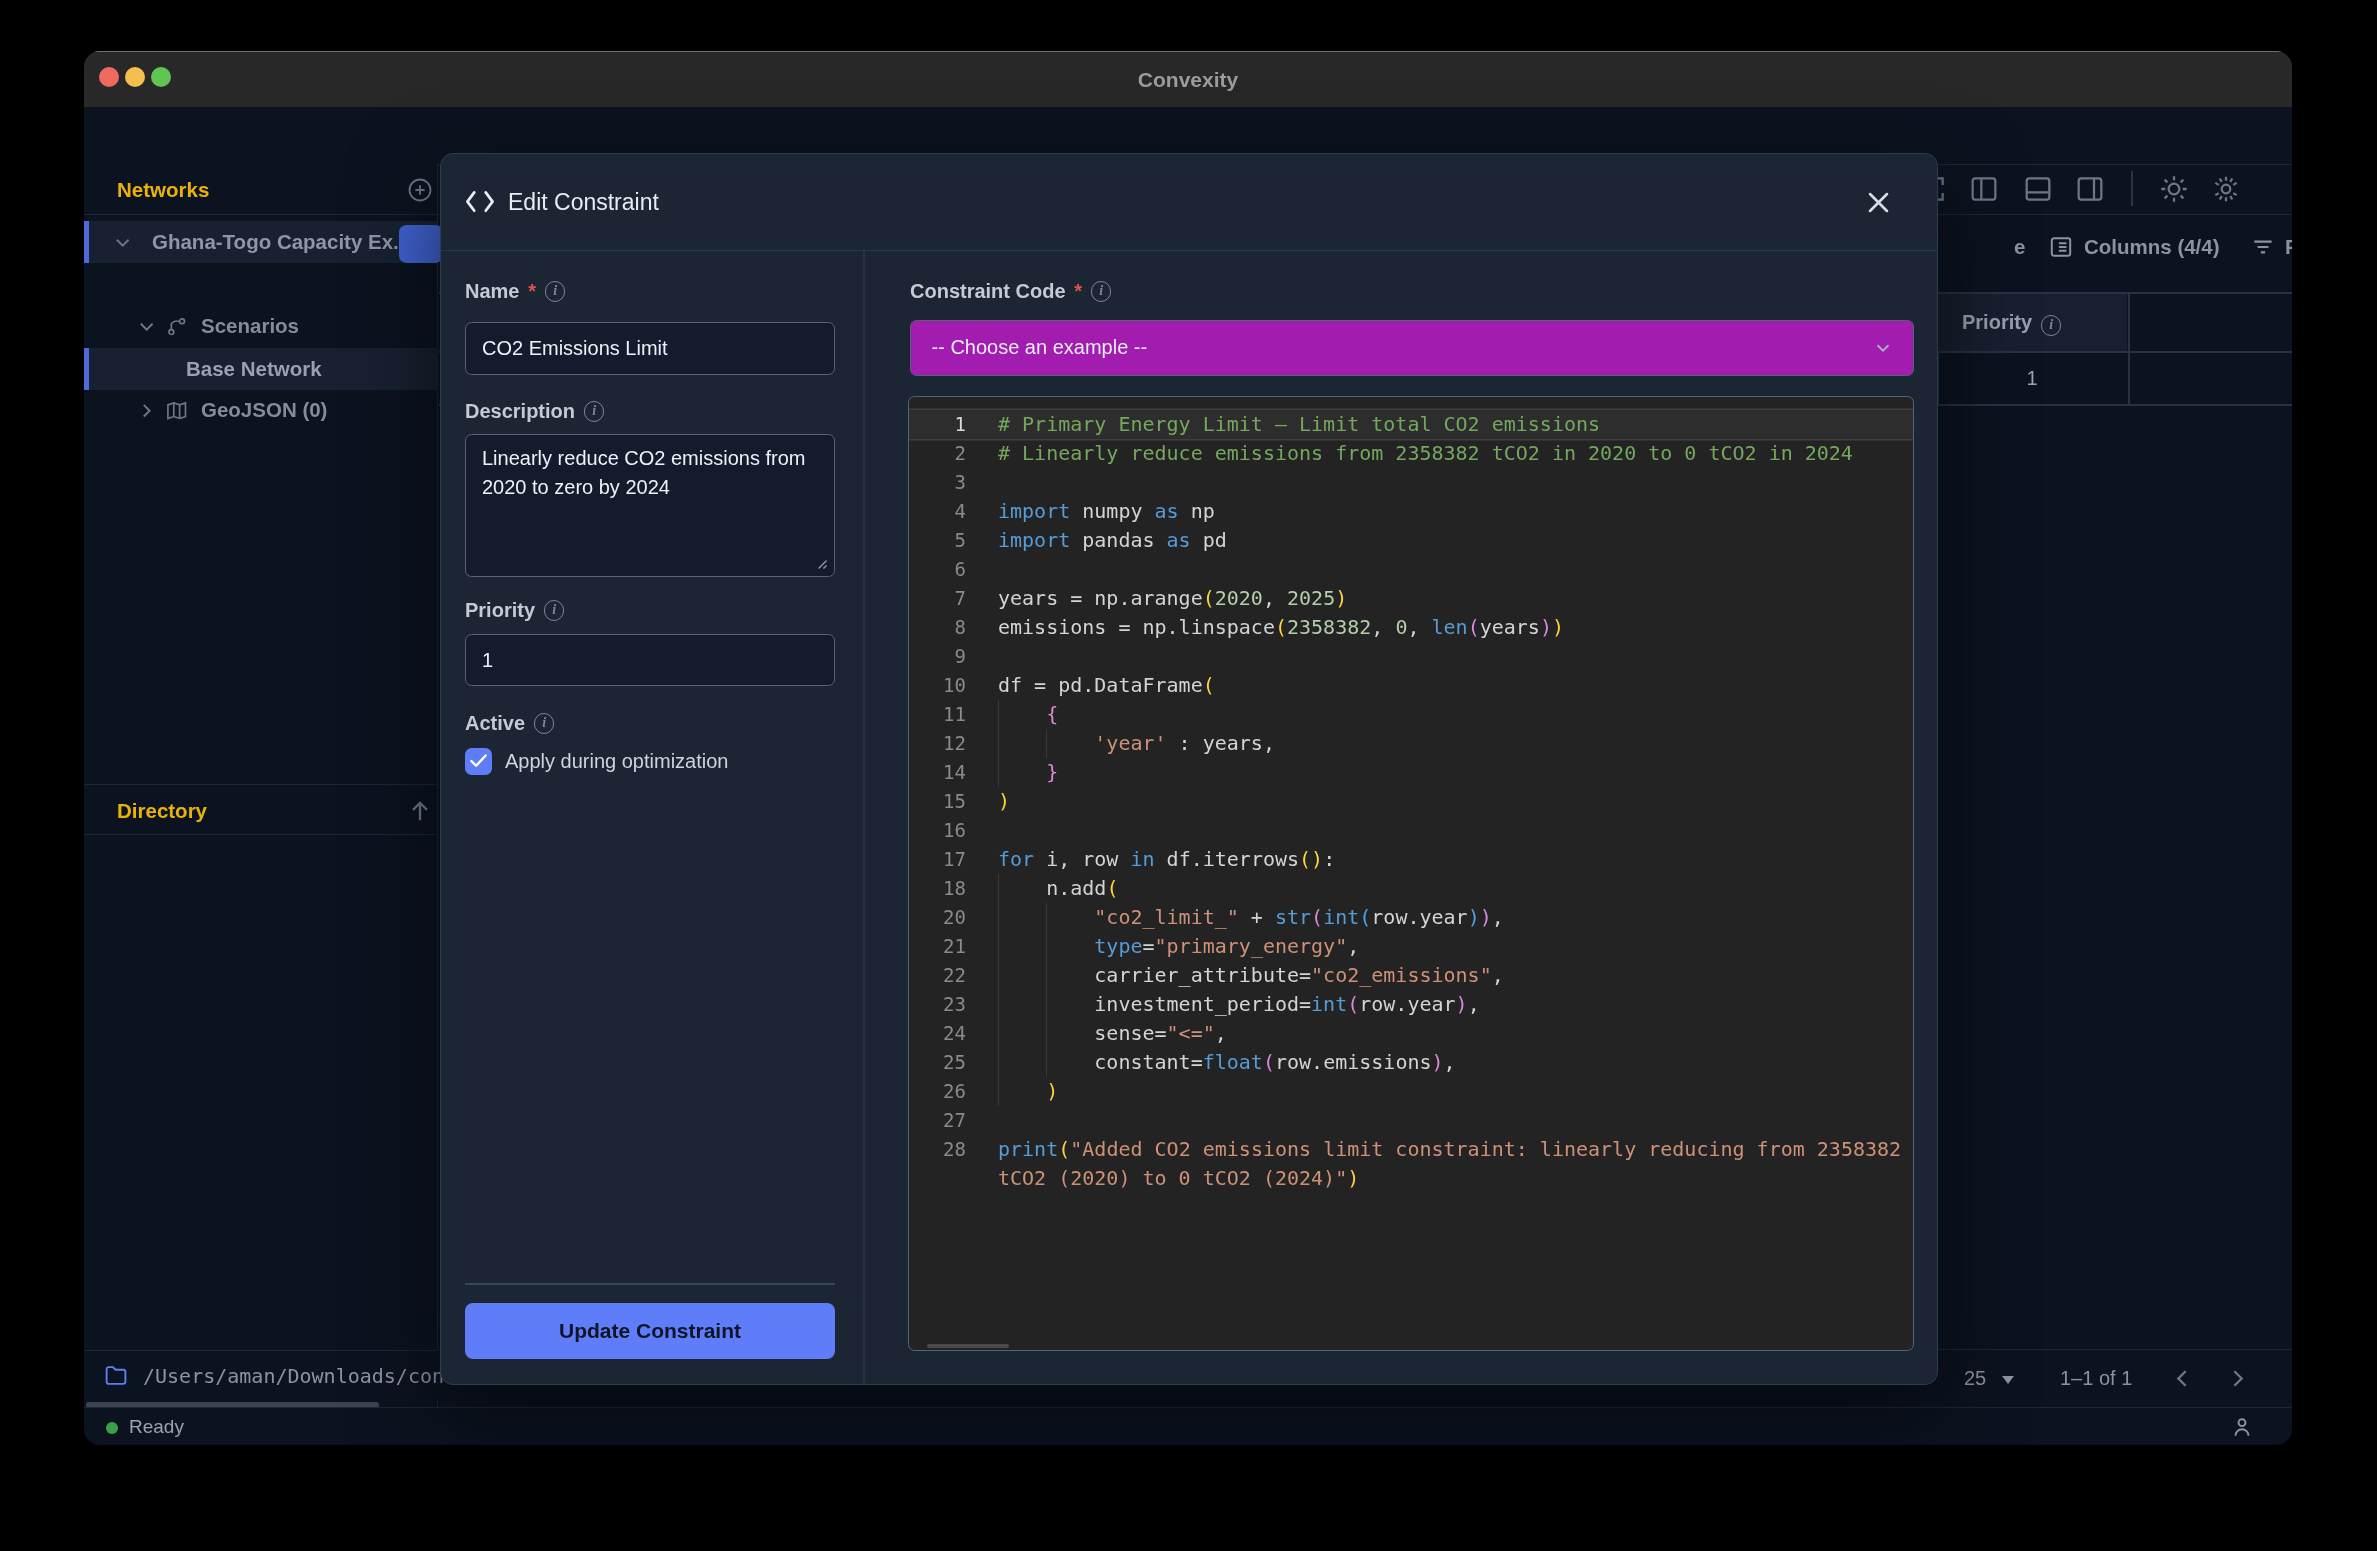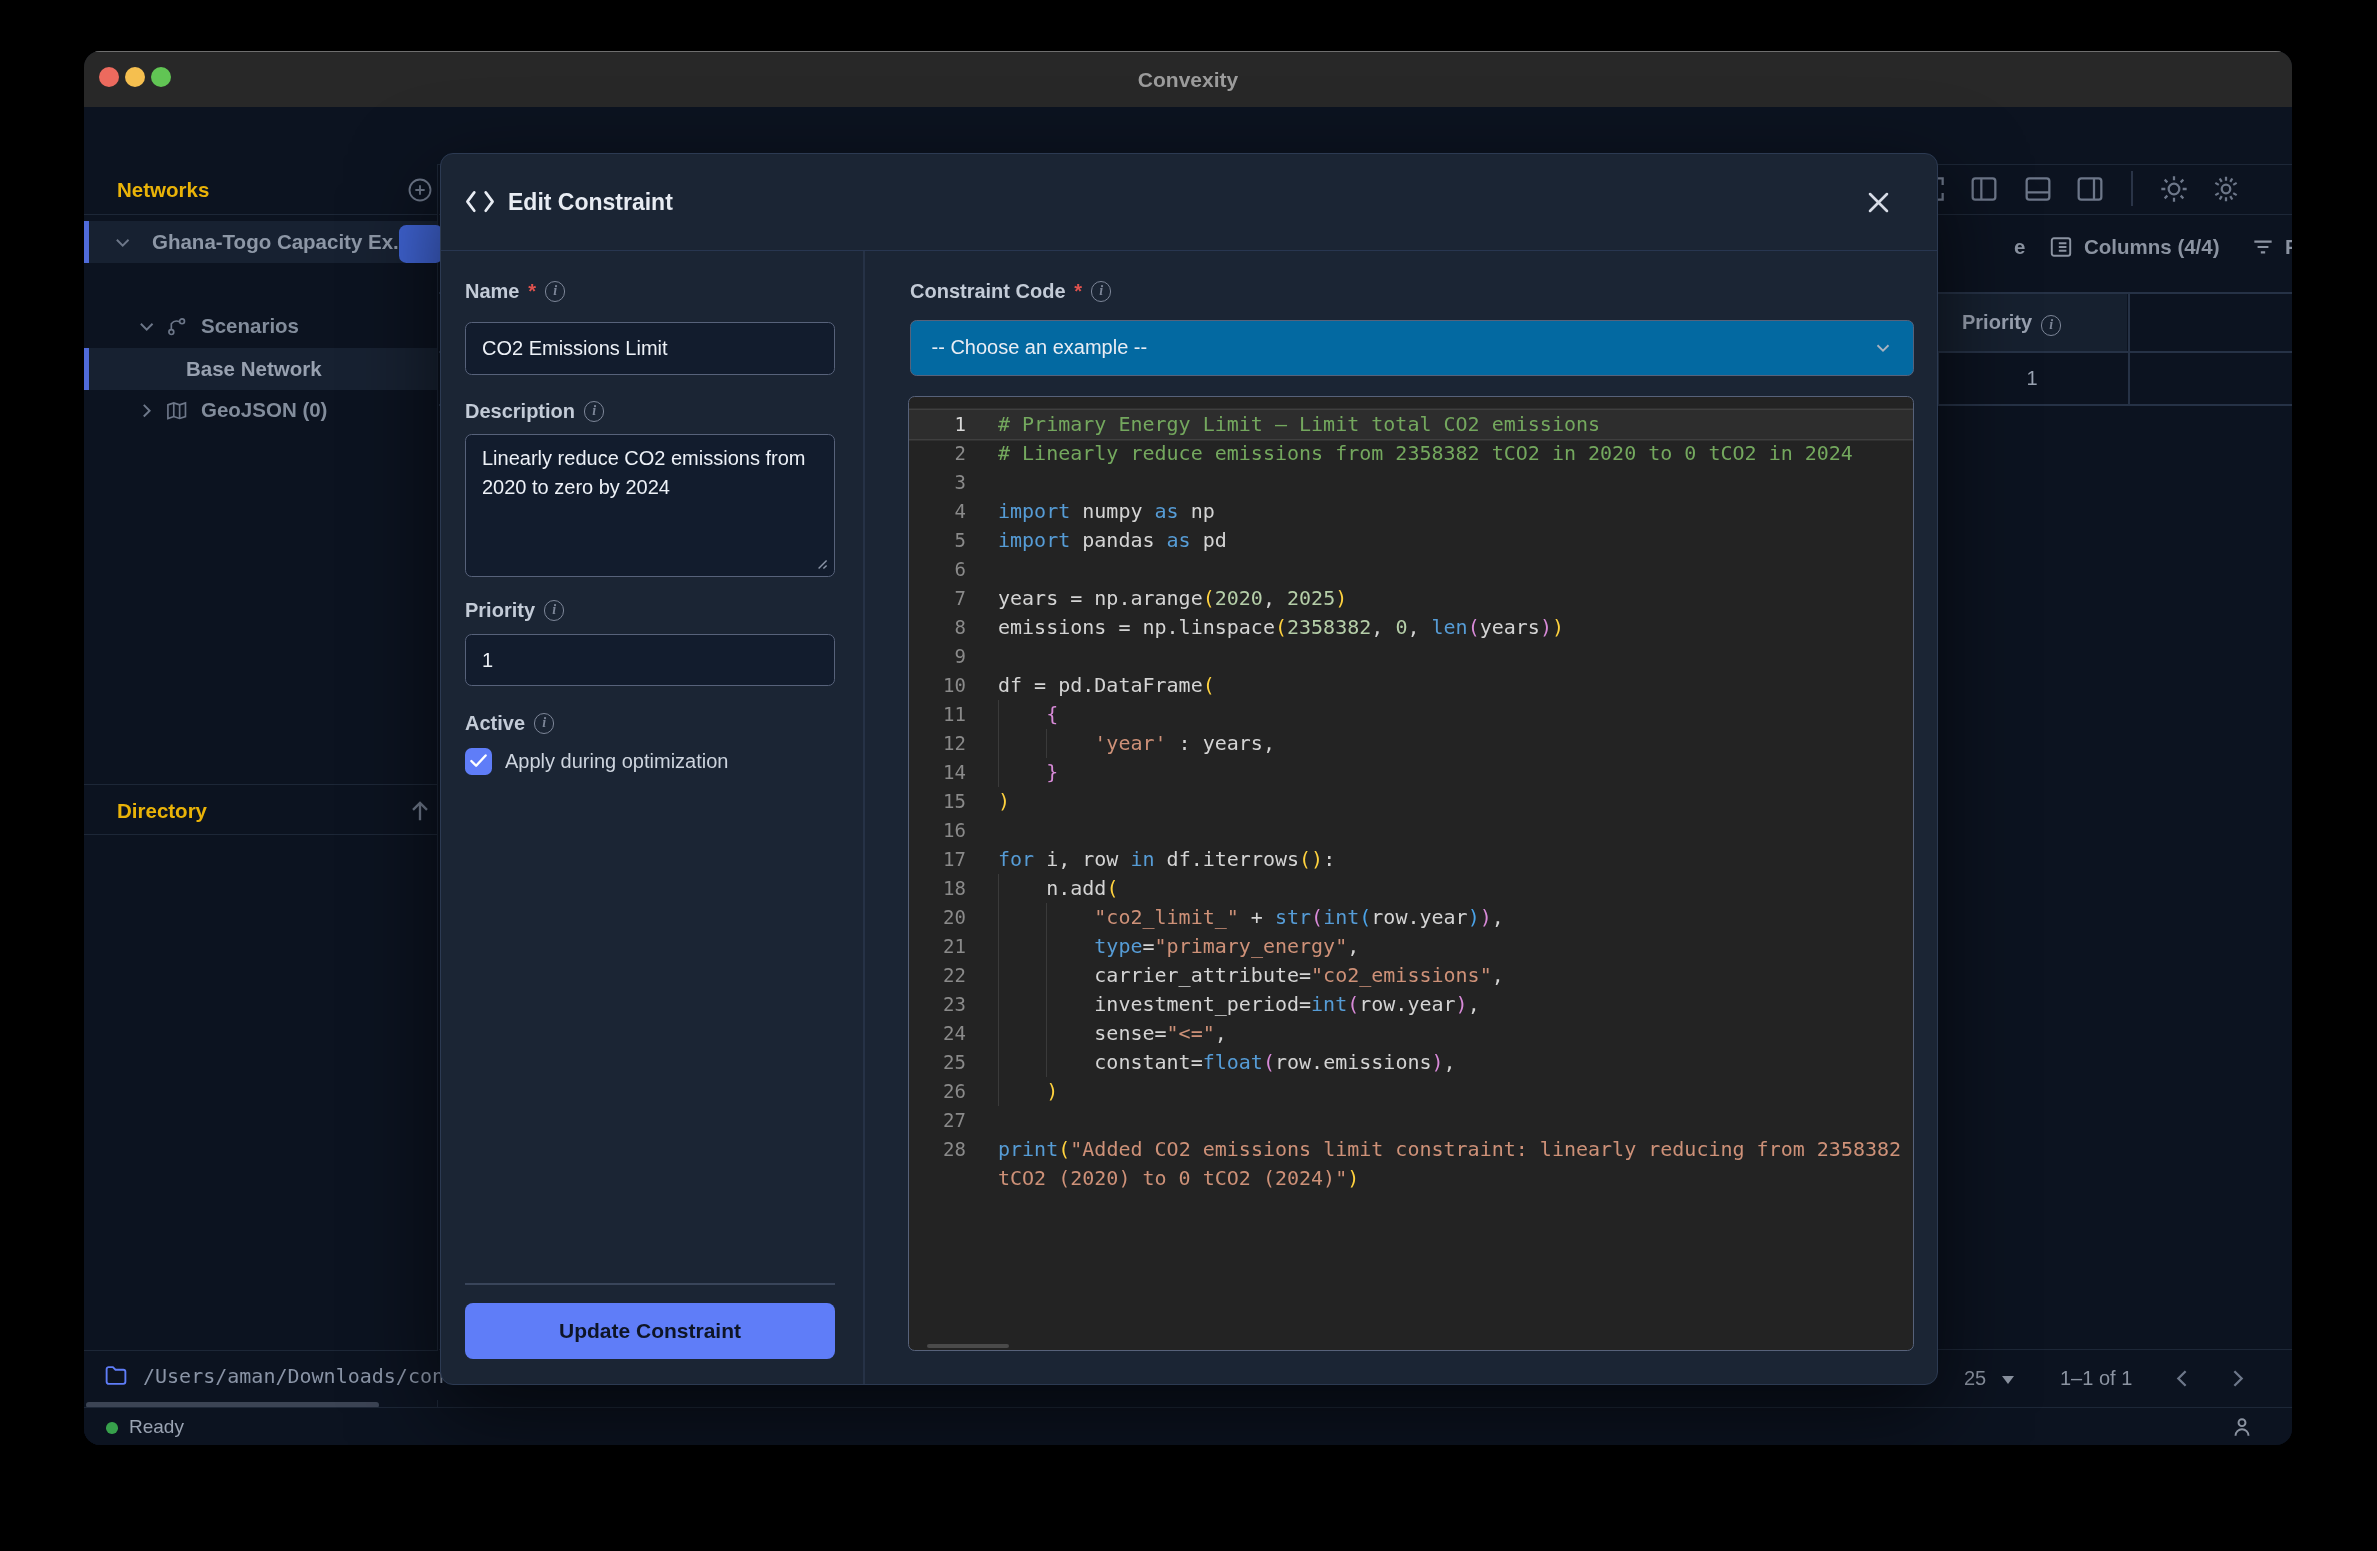--- a/index.html
+++ b/index.html
@@ -63,42 +63,42 @@
   #pag-row { position:absolute; left:0; top:1185px; width:100%; height:57px; border-top:1.5px solid #1d2737; }
   .pag-item { position:absolute; top:0; height:57px; line-height:57px; color:#8b93a1; font-size:20px; }
   .caret-down { position:absolute; top:26px; width:0; height:0; border-left:6.6px solid transparent;
                 border-right:6.6px solid transparent; border-top:8px solid #8b93a1; }
   .pag-chev { position:absolute; top:16px; width:25px; height:25px; color:#6d7789; }
 
   
   #modal { position:absolute; left:356px; top:102px; width:1498px; height:1232px; background:#1b2534;
            border:0.7px solid #2c3a52; border-radius:13px; box-shadow:0 29px 88px rgba(0,0,0,.6); }
   #modal-header { position:absolute; left:0; top:0; width:100%; height:97px; border-bottom:1.5px solid #283650; }
-  #modal-title { position:absolute; left:67px; top:0; height:97px; line-height:97px; color:#e8ecf3; font-size:23px; font-weight:700; }
+  #modal-title { position:absolute; left:67px; top:0; height:97px; line-height:97px; color:#e8ecf3; font-size:23px; font-weight:400; }
   #code-brackets { position:absolute; left:23.4px; top:35px; width:32px; height:26px; color:#e8ecf3; }
   #modal-close { position:absolute; left:1423px; top:34px; width:29px; height:29px; color:#d7dce6; cursor:pointer; }
   #col-divider { position:absolute; left:422px; top:97px; bottom:0; width:1.5px; background:#263246; }
 
   .fld-label { position:absolute; display:flex; align-items:center; gap:8.8px; color:#c3cbd7; font-size:20px; font-weight:600; }
   .req { color:#e0524e; font-weight:700; }
   .info-i { display:inline-block; width:20.5px; height:20.5px; border:1.5px solid #7d8698; border-radius:50%;
             color:#7d8698; font-size:14px; line-height:18.3px; text-align:center; font-family:"Liberation Serif", serif; font-style:italic; font-weight:700; }
   .inp { position:absolute; background:#121c2d; border:1.5px solid #57627a; border-radius:6.6px;
          color:#edf1f7; font-size:20px; font-family:"Liberation Sans", sans-serif; padding-left:16px; }
   input.inp { outline:none; }
   textarea.inp { padding-top:8.8px; line-height:29px; resize:none; outline:none; overflow:hidden; }
   #ta-resize { position:absolute; left:372px; top:401px; width:16px; height:16px; }
   #checkbox { position:absolute; left:24px; top:594px; width:27px; height:27px; background:#5f7df8; border-radius:6.6px; }
   #checkbox svg { position:absolute; left:3.7px; top:5.1px; width:19px; height:16px; }
   #cb-label { position:absolute; left:64px; top:594px; height:27px; line-height:27px; color:#cdd4de; font-size:20px; }
   #form-divider { position:absolute; left:24px; top:1129px; width:370px; height:1.5px; background:#39455a; }
   #update-btn { position:absolute; left:24px; top:1149px; width:370px; height:56px; background:#5f7df8; border:none;
                 border-radius:8px; color:#0e1526; font-size:21px; font-weight:700; font-family:"Liberation Sans", sans-serif; cursor:pointer; }
 
-  #dropdown { position:absolute; left:469px; top:166px; width:1004px; height:56px; background:#0369a1;
+  #dropdown { position:absolute; left:469px; top:166px; width:1004px; height:56px; background:#a21caf;
               border:1.5px solid #57627a; border-radius:6.6px; cursor:pointer; }
   #dropdown-value { position:absolute; left:20.5px; top:0; height:53px; line-height:53px; color:#e9edf4; font-size:20px; }
   #dd-chev { position:absolute; right:19px; top:16px; width:22px; height:22px; color:#aab3c0; }
 
   
   #editor { position:absolute; left:467px; top:242px; width:1006px; height:955px; background:#232323;
             border:1.5px solid #57627a; border-radius:6.6px; overflow:hidden; }
   #lines { position:absolute; left:0; top:13px; width:100%; font-family:"DejaVu Sans Mono", monospace; }
   .cl { display:flex; min-height:29px; position:relative; }
   .cl.active { background:#2d2d2d; box-shadow:0 -1.5px 0 #3f3f3f, 0 1.5px 0 #3f3f3f; }

